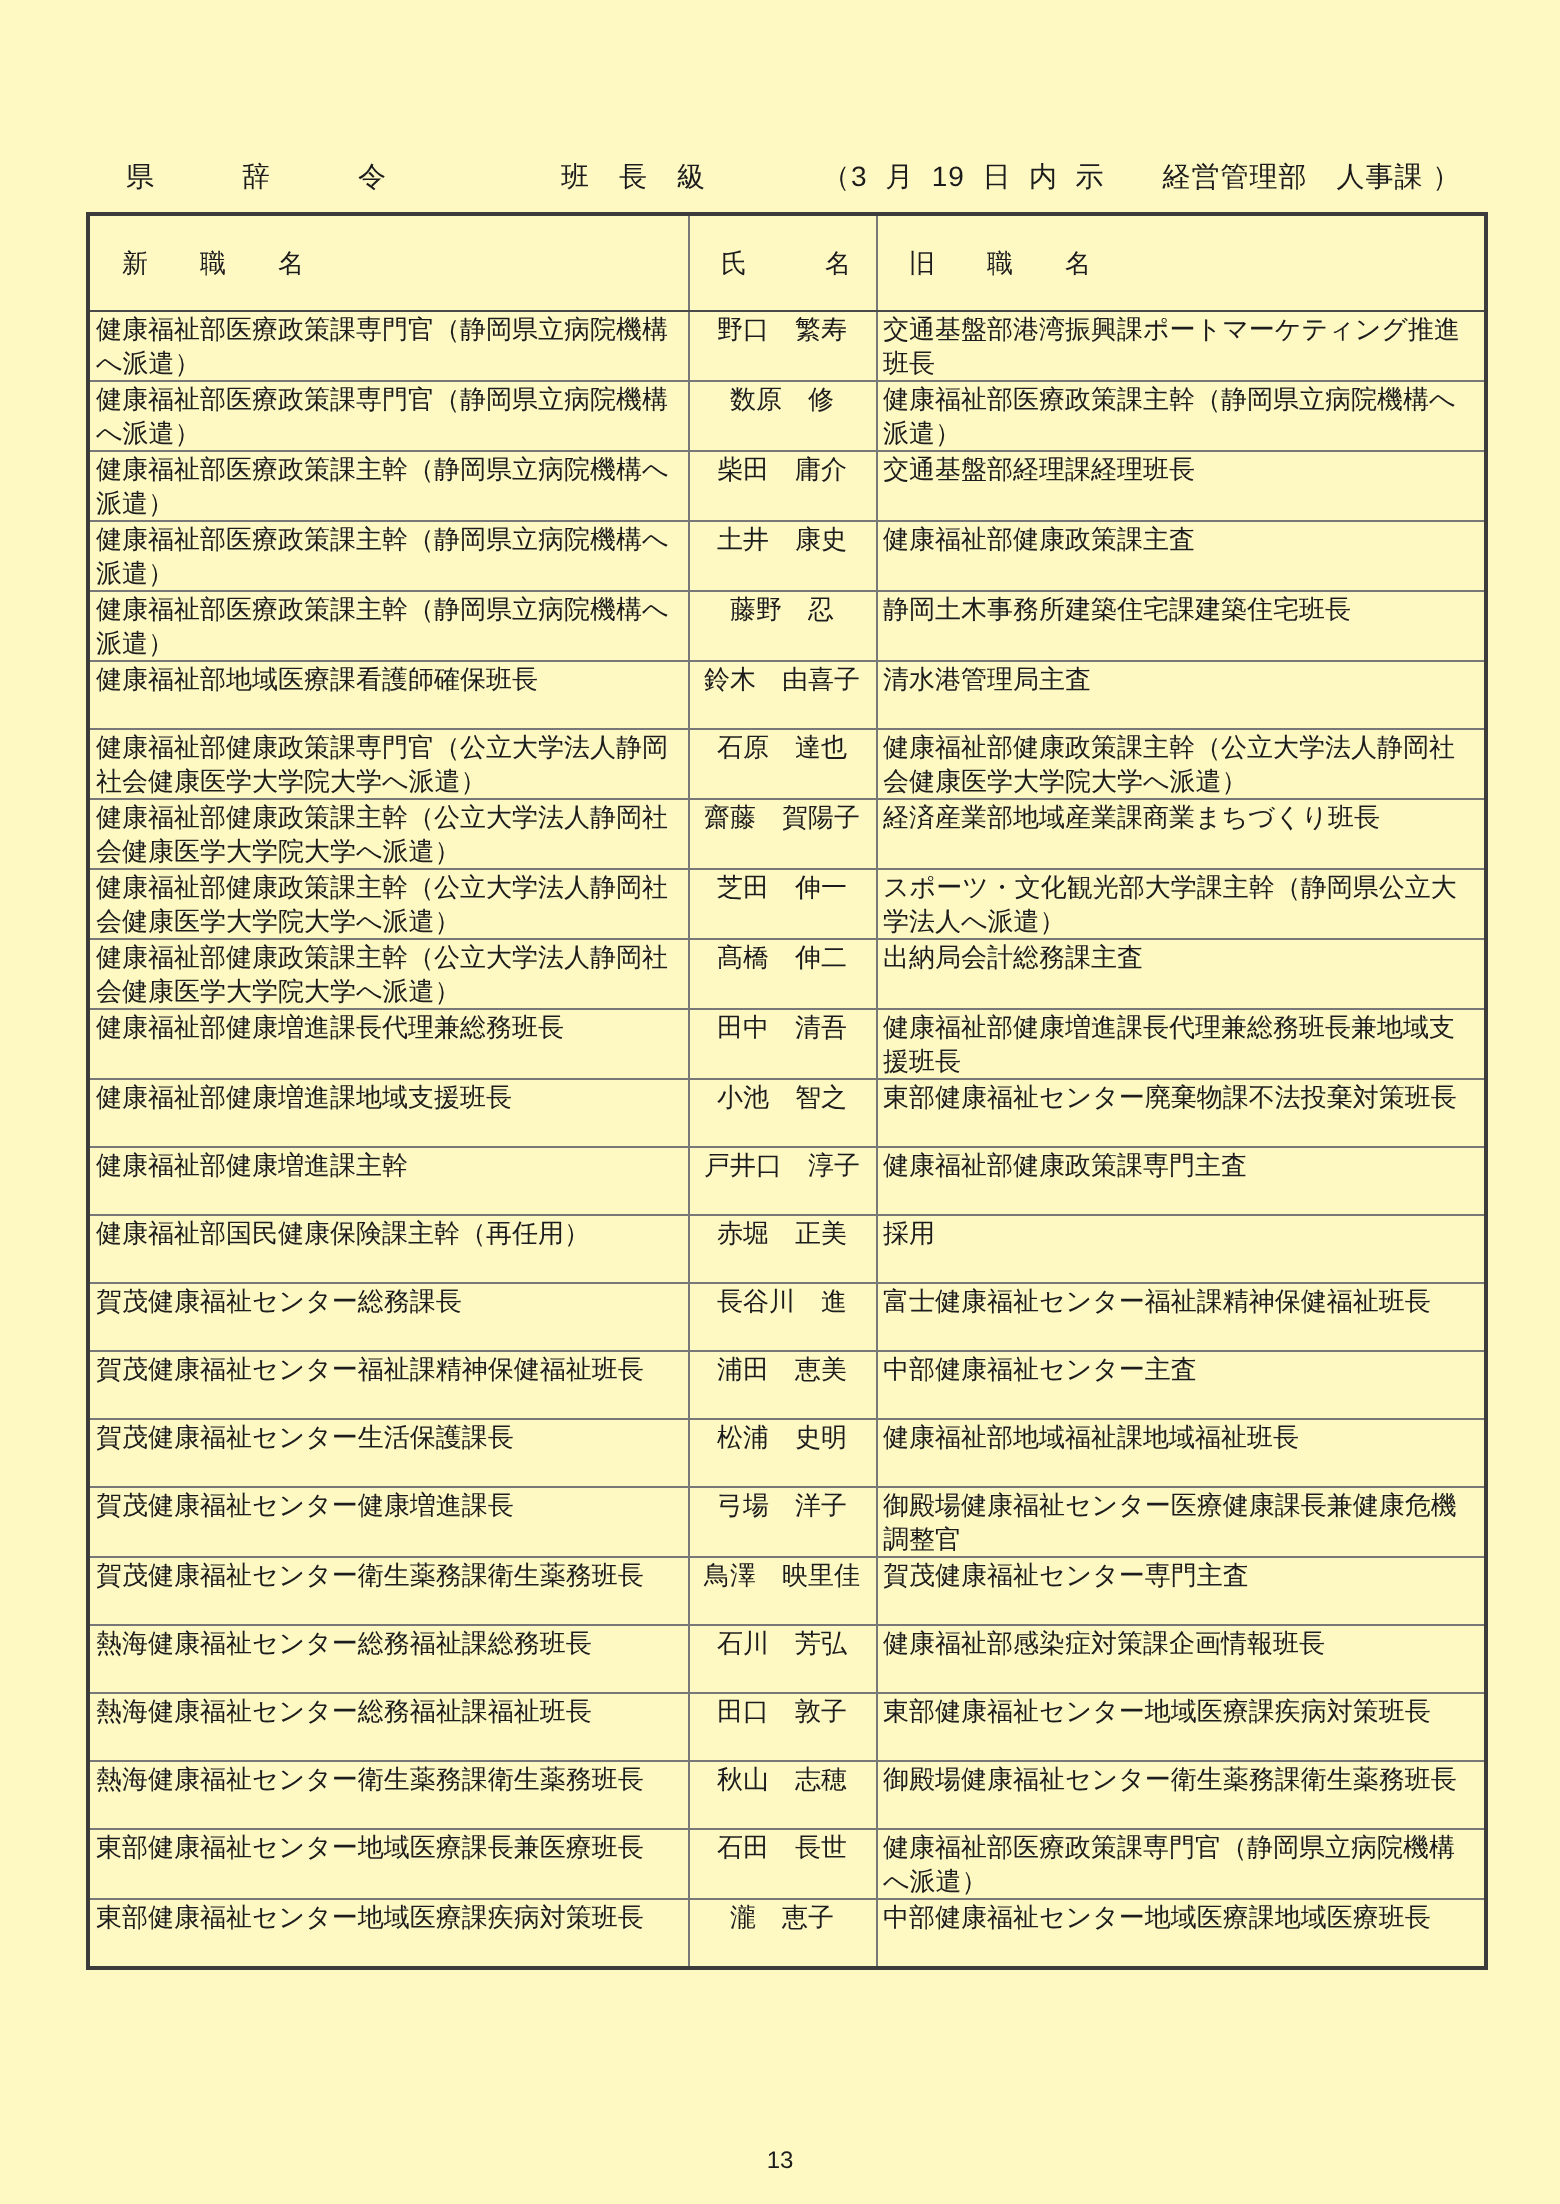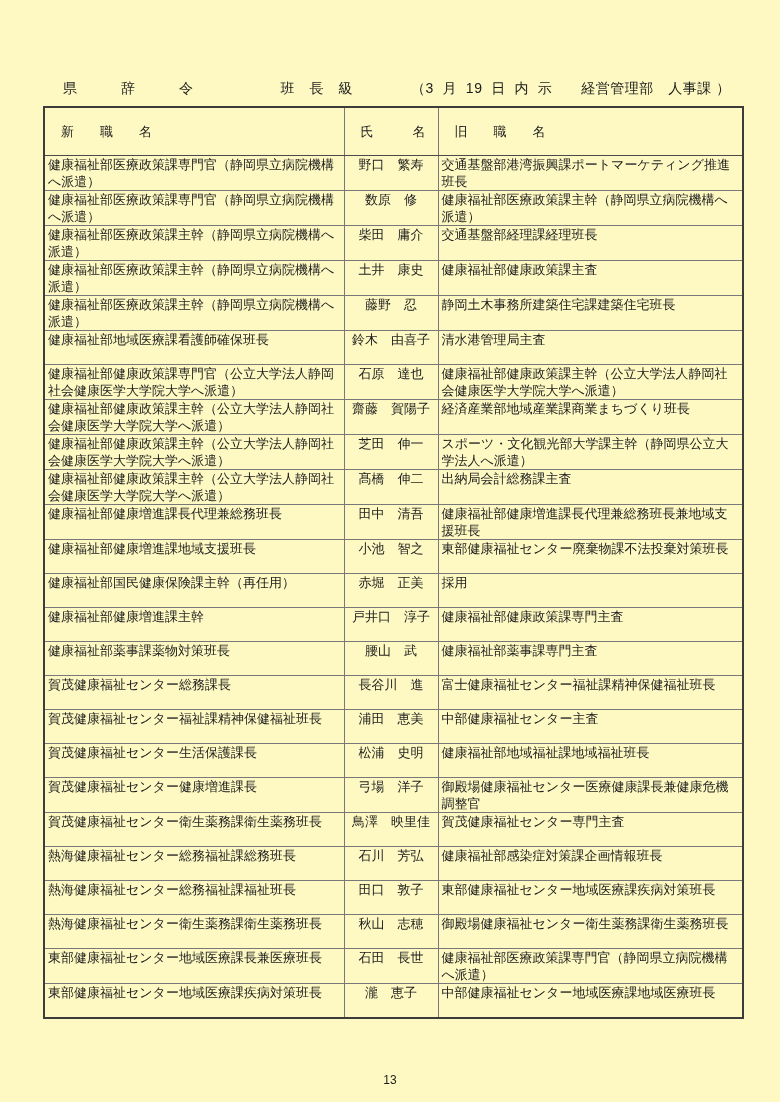--- a/index.html
+++ b/index.html
@@ -139,35 +139,30 @@
           <td class="col-new">健康福祉部健康増進課長代理兼総務班長</td>
           <td class="col-name">田中　清吾</td>
           <td class="col-old">健康福祉部健康増進課長代理兼総務班長兼地域支援班長</td>
         </tr>
         <tr>
           <td class="col-new">健康福祉部健康増進課地域支援班長</td>
           <td class="col-name">小池　智之</td>
           <td class="col-old">東部健康福祉センター廃棄物課不法投棄対策班長</td>
         </tr>
         <tr>
+          <td class="col-new">健康福祉部健康増進課主幹</td>
+          <td class="col-name">戸井口　淳子</td>
+          <td class="col-old">健康福祉部健康政策課専門主査</td>
+        </tr>
+        <tr>
           <td class="col-new">健康福祉部国民健康保険課主幹（再任用）</td>
           <td class="col-name">赤堀　正美</td>
           <td class="col-old">採用</td>
         </tr>
         <tr>
-          <td class="col-new">健康福祉部健康増進課主幹</td>
-          <td class="col-name">戸井口　淳子</td>
-          <td class="col-old">健康福祉部健康政策課専門主査</td>
-        </tr>
-        <tr>
-          <td class="col-new">健康福祉部薬事課薬物対策班長</td>
-          <td class="col-name">腰山　武</td>
-          <td class="col-old">健康福祉部薬事課専門主査</td>
-        </tr>
-        <tr>
           <td class="col-new">賀茂健康福祉センター総務課長</td>
           <td class="col-name">長谷川　進</td>
           <td class="col-old">富士健康福祉センター福祉課精神保健福祉班長</td>
         </tr>
         <tr>
           <td class="col-new">賀茂健康福祉センター福祉課精神保健福祉班長</td>
           <td class="col-name">浦田　恵美</td>
           <td class="col-old">中部健康福祉センター主査</td>
         </tr>
         <tr>

